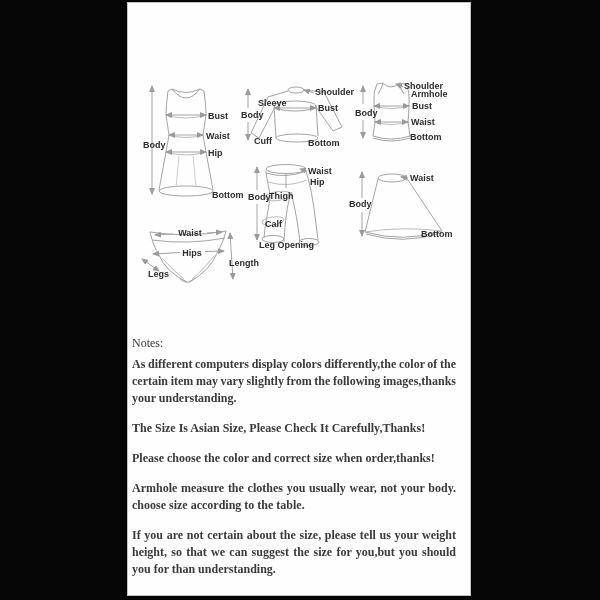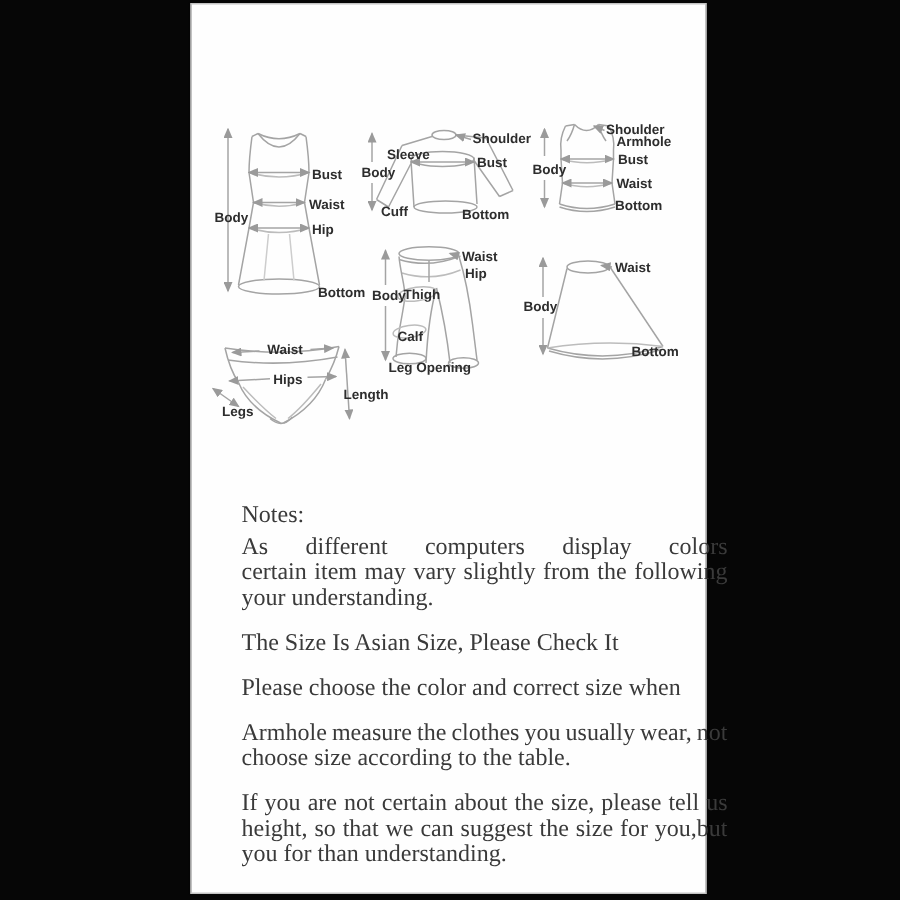--- a/index.html
+++ b/index.html
@@ -4,25 +4,25 @@
 <style>
   html,body{margin:0;padding:0;overflow:hidden;}
   body{width:600px;height:600px;background:#060606;position:relative;
        font-family:"Liberation Sans",sans-serif;}
   .paper{position:absolute;left:127px;top:2px;width:344px;height:594px;
          background:#fefefe;border:1px solid #c2c2c2;box-sizing:border-box;
          box-shadow:0 0 2px rgba(0,0,0,.4);}
   .paper svg{position:absolute;overflow:visible;}
   svg text{font-family:"Liberation Sans",sans-serif;font-size:9px;font-weight:bold;
            fill:#2d2d2d;stroke:none;}
-  .notes{position:absolute;left:33px;top:332px;width:324px;
-         font-family:"Liberation Serif",serif;font-size:16px;line-height:17px;
+  .notes{position:absolute;left:4px;top:332px;width:324px;
+         font-family:"Liberation Serif",serif;font-size:12px;line-height:17px;
          color:#3a3a3a;}
   .notes .h{margin-bottom:4px;}
-  .nl{height:17px;overflow:hidden;}
+  .nl{height:17px;overflow:hidden;font-weight:bold;}
   .nl.j{text-align:justify;text-align-last:justify;word-spacing:-1px;}
   .nl.para{margin-top:13px;}
 </style>
 </head>
 <body>
 
 <div class="paper">
 
   <svg style="left:14px;top:77px" width="112" height="125" viewBox="0 0 112 125">
     <defs>

